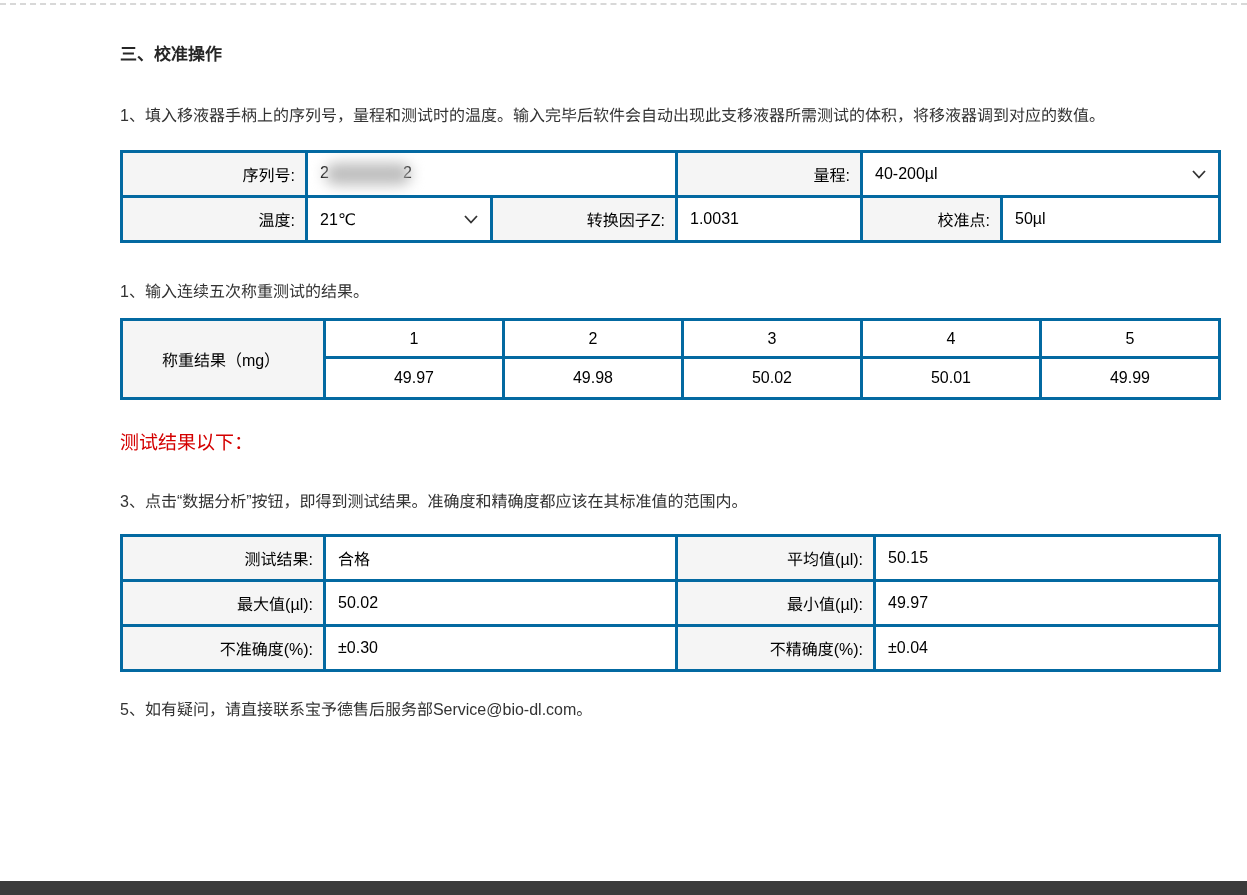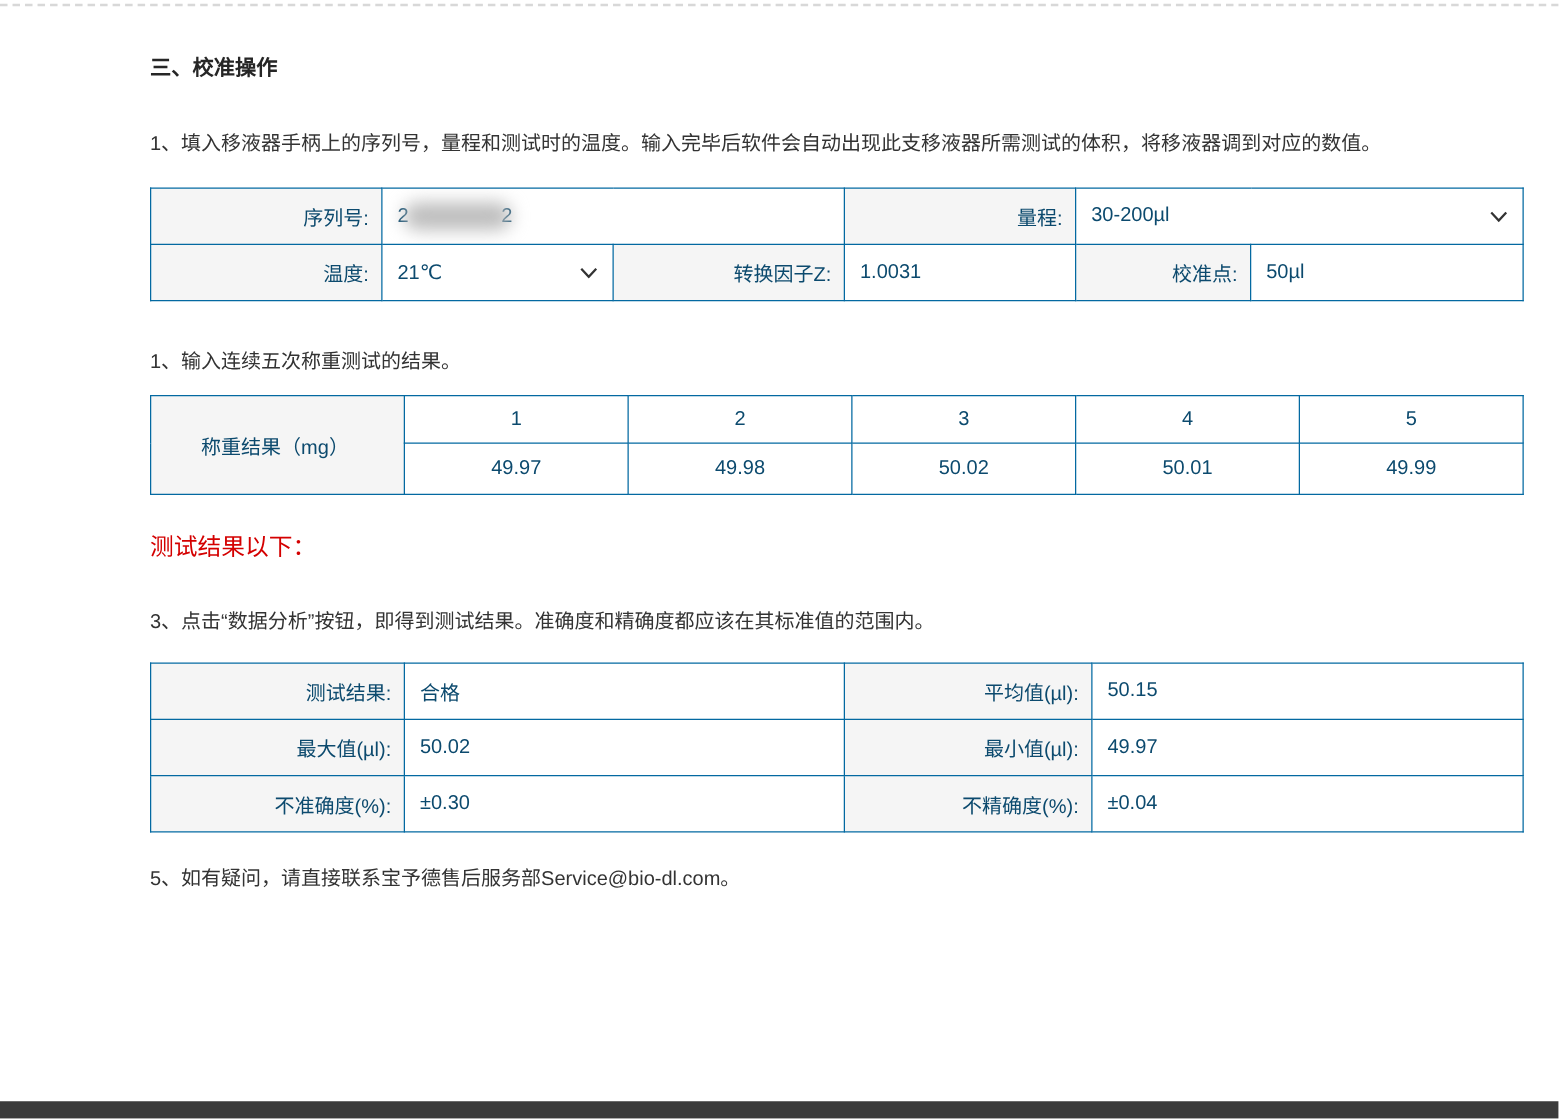--- a/index.html
+++ b/index.html
@@ -47,23 +47,23 @@
     font-size: 19px;
     font-weight: 400;
     line-height: 38px;
   }
   table {
     border-collapse: collapse;
     width: 1098px;
     table-layout: fixed;
   }
   td {
-    border: 1px solid #0369a1;
+    border: 3px solid #0369a1;
     font-size: 16px;
-    color: #0c4a6e;
+    color: #000000;
     height: 45px;
     padding: 0 12px;
     background: #ffffff;
     overflow: hidden;
     white-space: nowrap;
   }
   td.lbl {
     background: #f5f5f5;
     text-align: right;
     padding: 0 10px 0 6px;
@@ -121,21 +121,21 @@
           <col style="width:140px">
           <col style="width:218px">
       </colgroup>
       <tbody>
           <tr>
         <td class="lbl">序列号:</td>
         <td colspan="2"><span>2</span><span class="blur-mask"></span><span>2</span></td>
         <td class="lbl">量程:</td>
         <td colspan="2">
           <span class="select-box">
-            <span>30-200µl</span>
+            <span>40-200µl</span>
             <svg class="chevron" width="14" height="9" viewBox="0 0 14 9">
                   <polyline points="1,1 7,7.5 13,1" fill="none" stroke="#333" stroke-width="1.8"></polyline>
                 </svg>
           </span>
         </td>
       </tr>
       <tr>
         <td class="lbl">温度:</td>
         <td>
           <span class="select-box">

